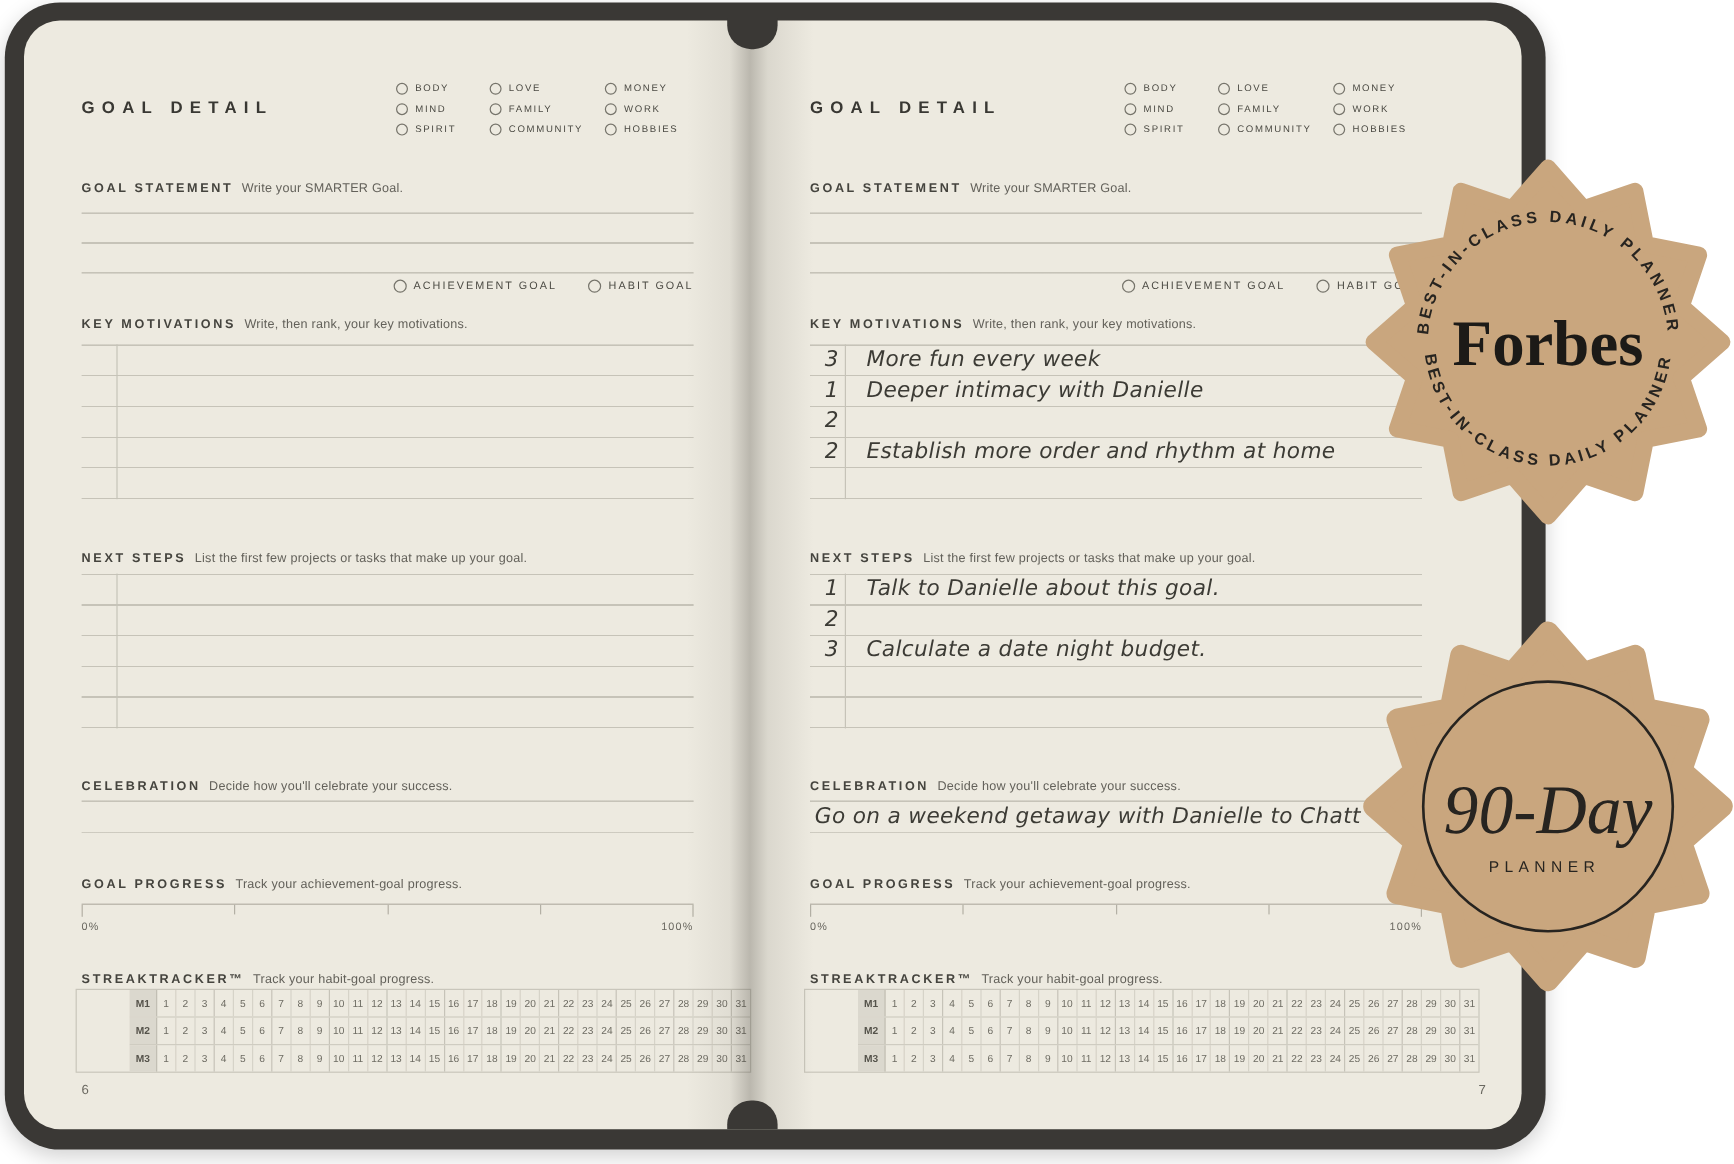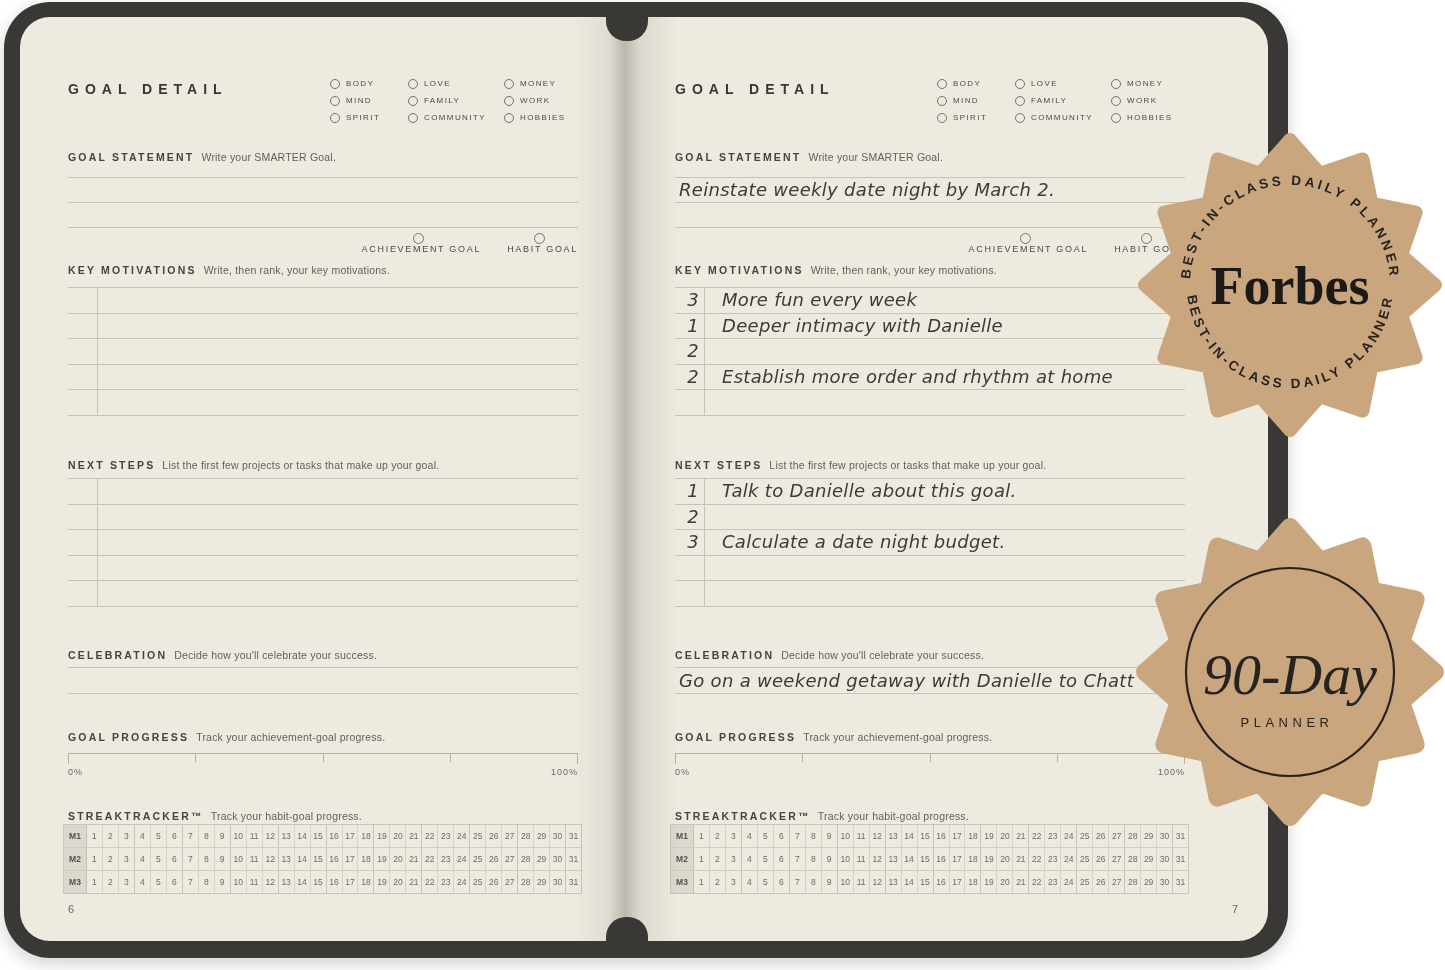--- a/index.html
+++ b/index.html
@@ -33,21 +33,21 @@
   }
   .spine-notch-top{position:absolute;left:606px;top:15px;width:42px;height:26px;background:#3a3835;border-radius:0 0 20px 20px;}
   .spine-notch-bottom{position:absolute;left:606px;top:917px;width:42px;height:24px;background:#3a3835;border-radius:20px 20px 0 0;}
 
   
   .page-title{
     position:absolute;left:0;top:64px;
     font-size:14px;font-weight:700;letter-spacing:6px;color:#393833;white-space:nowrap;
   }
   .categories{
-    position:absolute;left:262px;top:58px;
+    position:absolute;left:262px;top:48px;
     display:grid;grid-auto-flow:column;
     grid-template-rows:repeat(3,17px);grid-template-columns:78px 96px 80px;
   }
   .cat{display:flex;align-items:center;white-space:nowrap;}
   .circle{
     display:inline-block;width:8px;height:8px;border:1px solid #76746b;border-radius:50%;
     margin-right:6px;flex:none;background:transparent;
   }
   .cat-label{font-size:8px;letter-spacing:1.4px;color:#4b4a43;}
 
@@ -58,33 +58,33 @@
   .rules{position:absolute;left:0;width:510px;}
   .rules-3{height:51px;background:repeating-linear-gradient(to bottom,#c6c3b8 0 1px,transparent 1px 25px);}
   .rules-6{height:129px;background:repeating-linear-gradient(to bottom,#c6c3b8 0 1px,transparent 1px 25.6px);}
   .rules-2{height:27px;background:repeating-linear-gradient(to bottom,#c6c3b8 0 1px,transparent 1px 26px);}
   .rank-divider{position:absolute;left:29px;width:1px;height:129px;background:#c6c3b8;}
 
   .goal-types{
     position:absolute;left:0;top:216px;width:510px;
     display:flex;justify-content:flex-end;gap:26px;
   }
-  .goal-type{display:flex;align-items:center;white-space:nowrap;flex-direction:column;}
+  .goal-type{display:flex;align-items:flex-start;white-space:nowrap;}
   .goal-type .circle{width:9px;height:9px;}
   .goal-type-label{font-size:9px;letter-spacing:1.7px;color:#4b4a43;}
 
   
   .progress{position:absolute;left:0;top:736px;width:510px;height:10px;border-top:1px solid #b3b0a5;}
   .tick{position:absolute;top:0;width:1px;background:#b3b0a5;height:8px;}
   .tick.end{height:10px;}
   .progress-labels{position:absolute;left:0;top:750px;width:510px;display:flex;justify-content:space-between;}
   .pct{font-size:9px;letter-spacing:1px;color:#6a6860;}
 
   
-  .streak-table{position:absolute;left:-5px;top:807px;width:517px;border:1px solid #c9c6bb;}
+  .streak-table{position:absolute;left:-5px;top:807px;width:517px;border:1px solid #c9c6bb;padding-left:44px;}
   .streak-row{display:flex;height:22px;border-bottom:1px solid #cfccc1;}
   .streak-row:last-child{border-bottom:none;}
   .m-cell{
     width:22px;flex:none;background:#dbd8ce;color:#55534b;font-size:8.5px;font-weight:700;
     text-align:center;line-height:22px;border-right:1px solid #c2bfb4;
   }
   .day-cells{display:flex;flex:1;}
   .day-cell{
     flex:1;text-align:center;line-height:22px;font-size:8.5px;color:#6e6c63;
     border-right:1px solid #d6d3c8;
@@ -398,21 +398,20 @@
           <div class="cat">
             <span class="circle"></span>
             <span class="cat-label">HOBBIES</span>
           </div>
         </div>
 
       <div class="sec-head" style="top:130px">
         <span class="sec-label">GOAL STATEMENT</span><span class="sec-hint">Write your SMARTER Goal.</span>
       </div>
       <div class="rules rules-3" style="top:160px"></div>
-      <div class="handwriting hw-goal">Reinstate weekly date night by March 2.</div>
 
       <div class="goal-types">
 
           <div class="goal-type">
             <span class="circle"></span>
             <span class="goal-type-label">ACHIEVEMENT GOAL</span>
           </div>
 
           <div class="goal-type">
             <span class="circle"></span>

